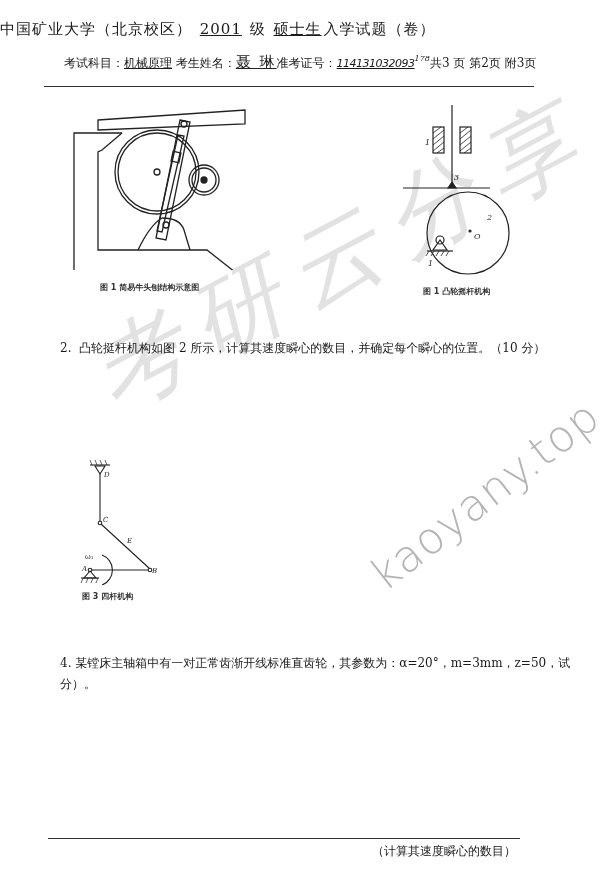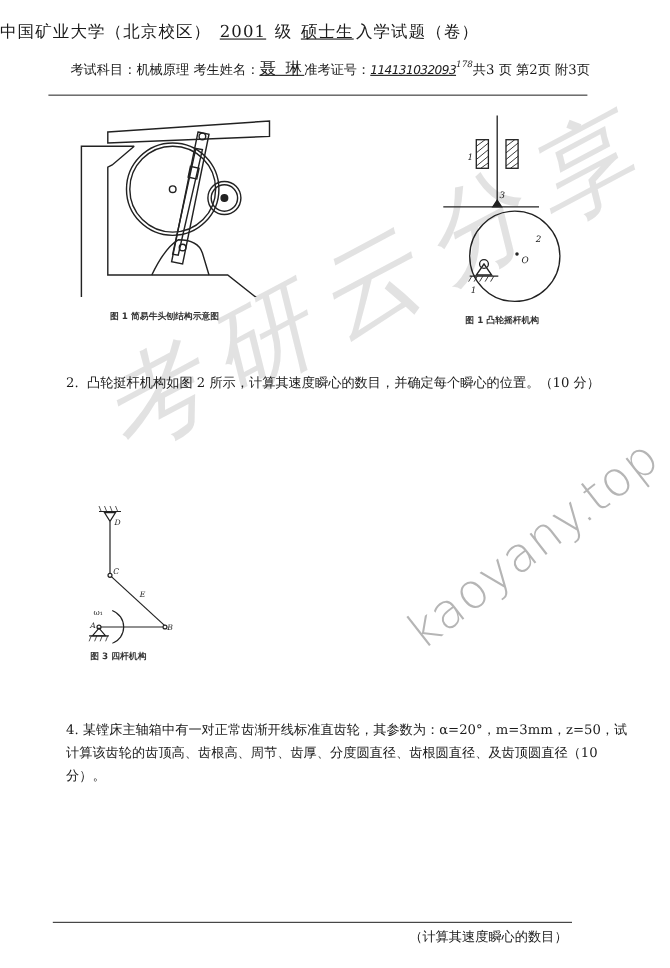--- a/index.html
+++ b/index.html
@@ -2,21 +2,21 @@
 <html><head>
 <meta charset="utf-8">
 <style>
   html, body { margin: 0; padding: 0; background: #ffffff; }
   body { width: 609px; height: 880px; position: relative; overflow: hidden;
          font-family: "DejaVu Serif", "Liberation Serif", serif; color: #1a1a1a; }
   .abs { position: absolute; }
   .title { left: 0; width: 609px; top: 20px; font-size: 15px; letter-spacing: 1px; white-space: nowrap; }
   .title .u { text-decoration: underline; padding: 0 2px; }
   .meta { left: 64px; top: 53px; font-size: 12px; white-space: nowrap; }
-  .meta .u { }
+  .meta .u { text-decoration: underline; }
   .meta .hand { font-family: "DejaVu Sans", sans-serif; font-size: 15px; letter-spacing: 2px; text-decoration: underline; color: #222; }
   .meta .handnum { font-family: "DejaVu Sans", sans-serif; font-style: italic; font-size: 11px; text-decoration: underline; letter-spacing: -0.5px; text-align: right; }
   .meta .sup { font-size: 8px; vertical-align: 6px; font-style: italic; }
   .rule-top { left: 44px; top: 86px; width: 490px; height: 1px; background: #333; }
   .rule-bottom { left: 48px; top: 838px; width: 472px; height: 1px; background: #333; }
   .fig { position: absolute; }
   .caption { font-family: "DejaVu Sans", sans-serif; font-size: 8px; font-weight: bold; color: #333; white-space: nowrap; }
   .q { left: 60px; font-size: 12px; line-height: 21px; width: 500px; margin-top: 25px; }
   .footer { left: 372px; top: 843px; font-size: 12px; white-space: nowrap; }
   .wm { color: rgba(150,150,150,0.28); white-space: nowrap; pointer-events: none; }
@@ -170,18 +170,17 @@
       <text x="72" y="118">B</text>
       <text x="2" y="116">A</text>
       <text x="5" y="104" font-style="normal">ω₁</text>
     </g>
   </svg>
   <div class="abs caption" style="left:2px; top:136px;">图 3 四杆机构</div>
 </div>
 
 <div class="abs q" style="top:628px; width:520px;">
   <div><span>4.</span>&nbsp;<span>某镗床主轴箱中有一对正常齿渐开线标准直齿轮，其参数为：α=20°，m=3mm，z=50，试</span></div>
-  <div>计算该齿轮的齿顶高、齿根高、周节、齿厚、分度圆直径、齿根圆直径、及齿顶圆直径（10</div>
   <div>分）。</div>
 </div>
 
 <div class="abs rule-bottom"></div>
 <div class="abs footer">（计算其速度瞬心的数目）</div>
 
 </body></html>

